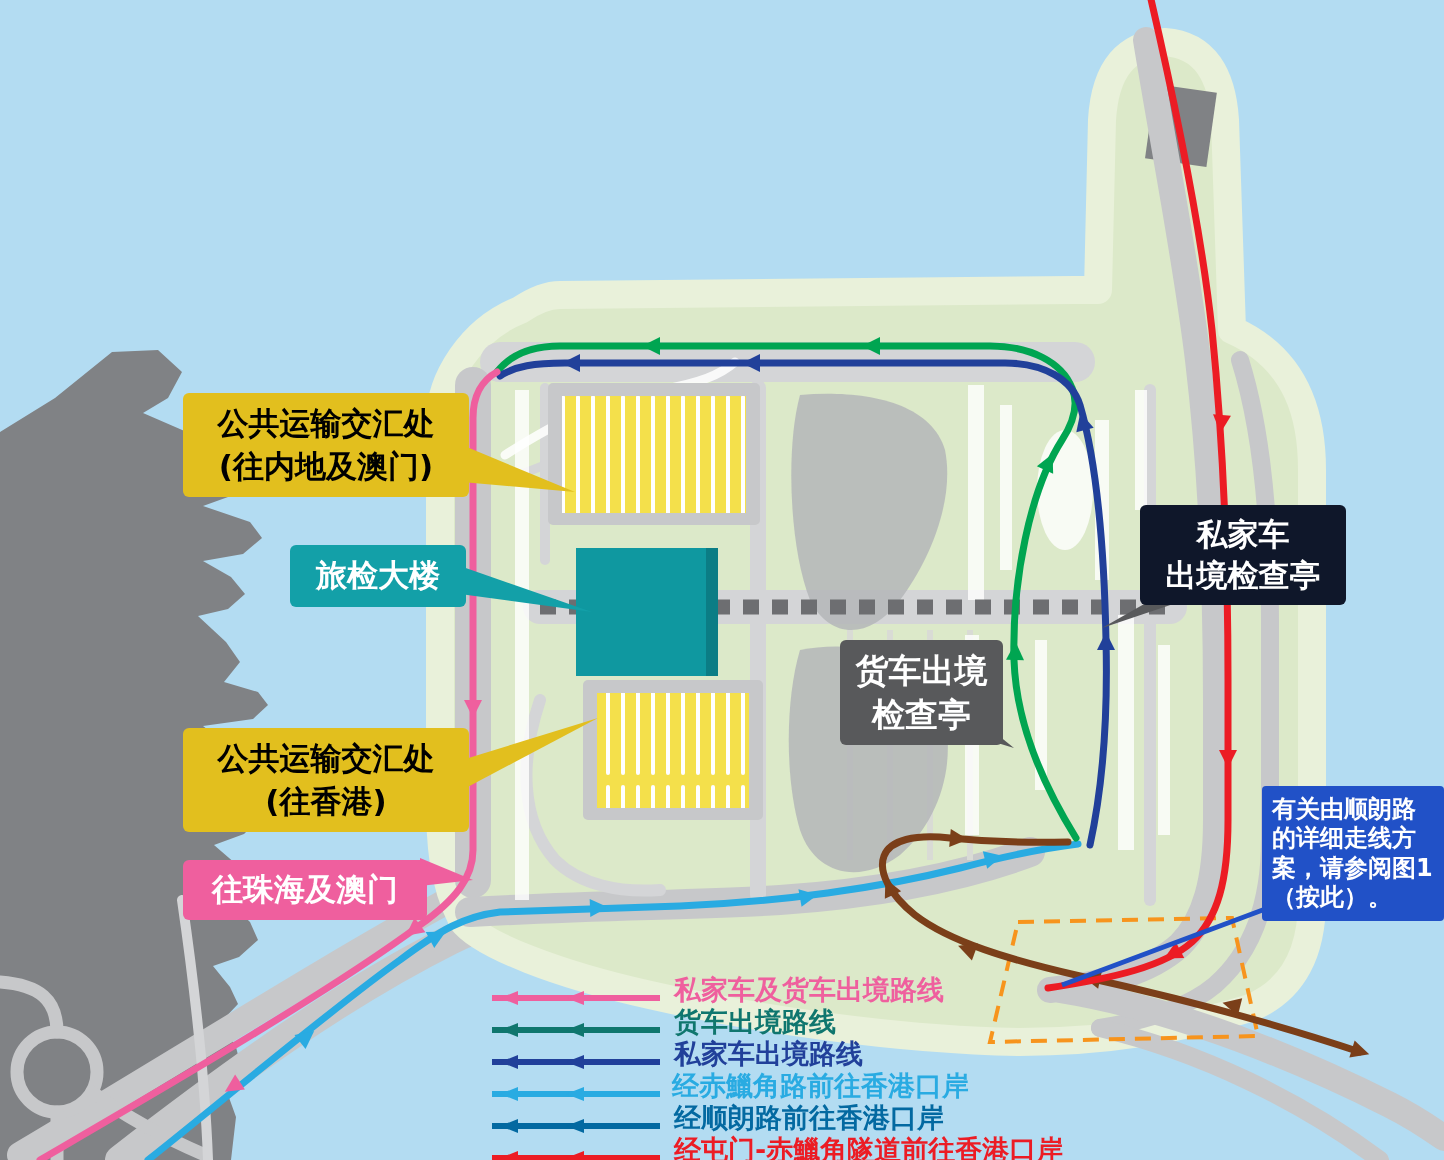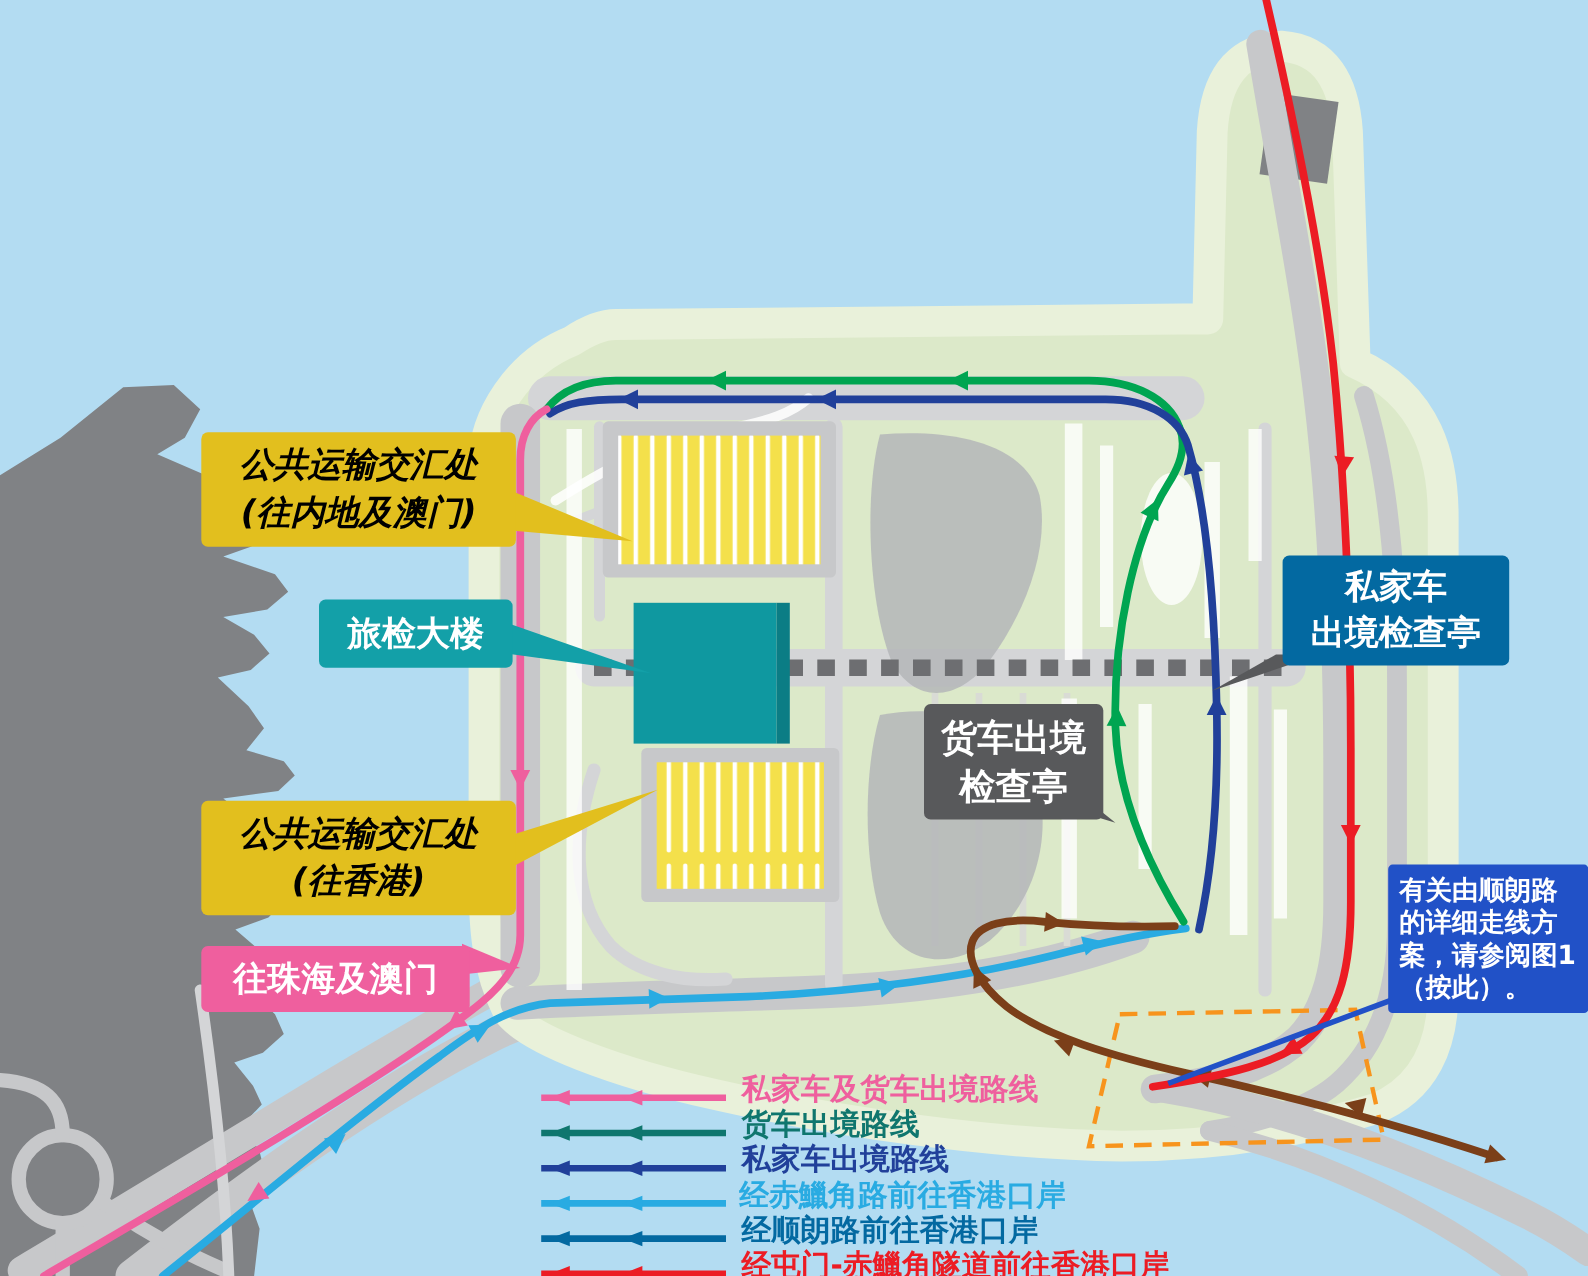--- a/index.html
+++ b/index.html
@@ -11,21 +11,21 @@
   .road-lt{stroke:#d4d5d7;fill:none;stroke-linecap:round;}
   .road-w{stroke:#ffffff;fill:none;stroke-linecap:round;opacity:.85;}
   .lane{stroke:#d9dbd5;fill:none;}
   .blob{fill:#b4b6b8;opacity:.85;}
   .canopy{fill:#ffffff;opacity:.8;}
   .rt{fill:none;stroke-width:7;stroke-linecap:round;}
   
   .box{position:absolute;font-weight:bold;border-radius:6px;text-align:center;
        box-sizing:border-box;color:#fff;}
   .box .ln{white-space:nowrap;display:block;}
-  .box.dark-txt{color:#000;font-style:italic;}
+  .box.dark-txt{color:#000;}
   .b-pti-n{left:183px;top:393px;width:286px;padding:9px 6px;font-size:31px;line-height:1.38;}
   .b-pcb{left:290px;top:545px;width:176px;padding:10px 6px;font-size:31px;}
   .b-pti-s{left:183px;top:728px;width:286px;padding:9px 6px;font-size:31px;line-height:1.38;}
   .b-zhuhai{left:183px;top:844px;width:244px;padding:9px 6px;font-size:31px;}
   .b-carcp{left:1140px;top:505px;width:206px;padding:9px 6px;font-size:31px;line-height:1.32;}
   .b-trkcp{left:840px;top:640px;width:163px;padding:9px 6px;font-size:33px;line-height:1.32;}
   .b-note{left:1262px;top:786px;width:182px;padding:9px 10px;font-size:24px;line-height:1.22;
           text-align:left;border-radius:4px;cursor:pointer;}
   
   .legend{position:absolute;left:486px;top:981px;display:flex;flex-direction:column;gap:5px;}
@@ -199,21 +199,21 @@
 
   <div class="box dark-txt b-pti-s" style="background-color: rgb(226, 191, 30);">
     <span class="ln">公共运输交汇处</span>
     <span class="ln">(往香港)</span>
   </div>
 
   <div class="box b-zhuhai" style="background-color: rgb(239, 95, 158); margin-top: 16px;">
     <span class="ln">往珠海及澳门</span>
   </div>
 
-  <div class="box b-carcp" style="background-color: #0369a1; margin-left: 26px;">
+  <div class="box b-carcp" style="background-color: #0f172a;">
     <span class="ln">私家车</span>
     <span class="ln">出境检查亭</span>
   </div>
 
   <div class="box b-trkcp" style="background-color: rgb(88, 89, 91);">
     <span class="ln">货车出境</span>
     <span class="ln">检查亭</span>
   </div>
 
   <div class="box b-note" style="background-color: rgb(33, 81, 199);">

